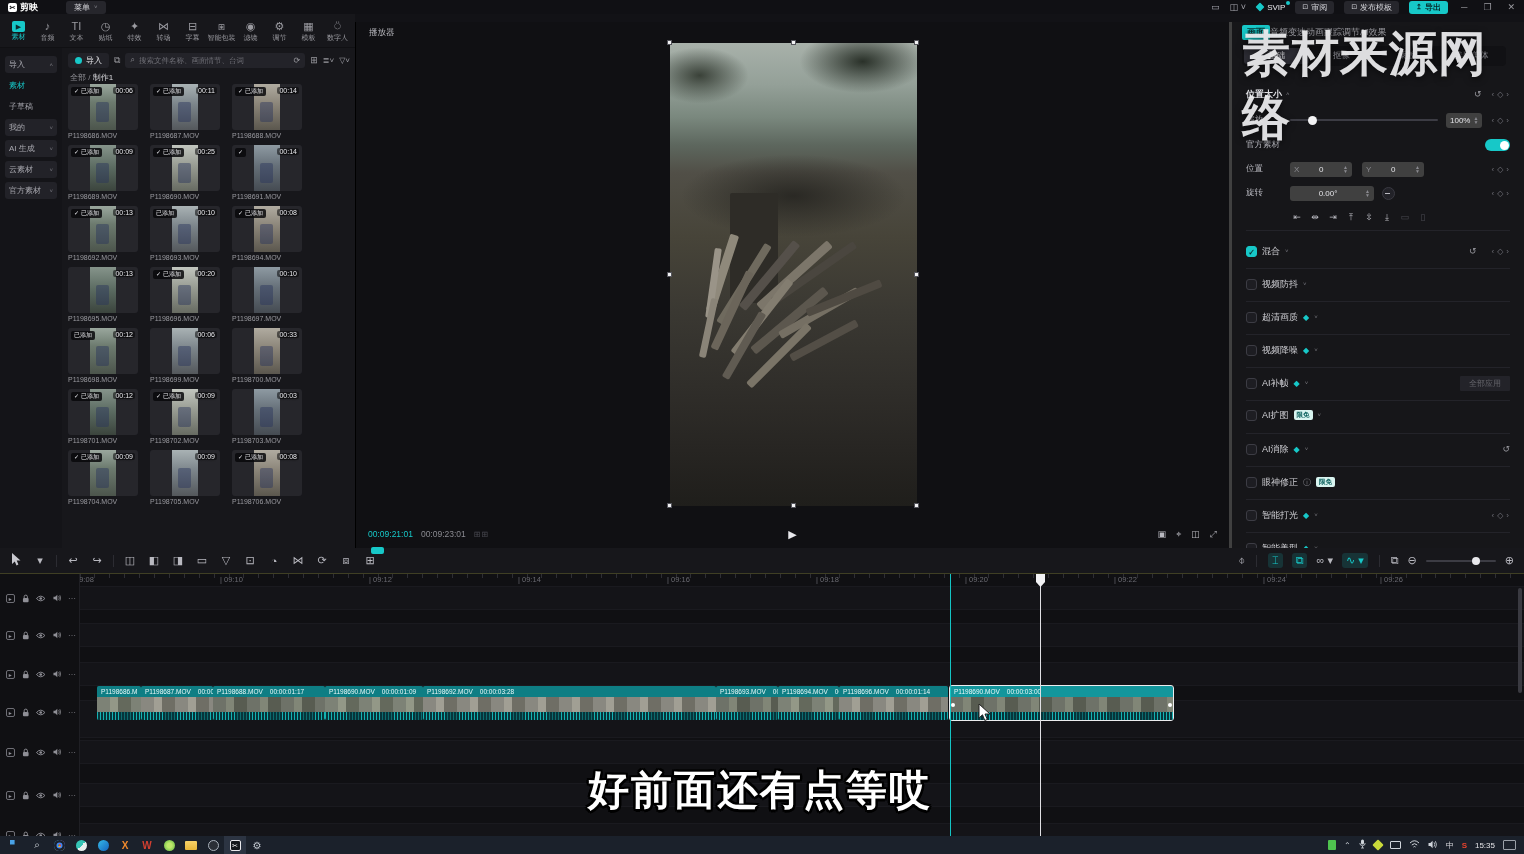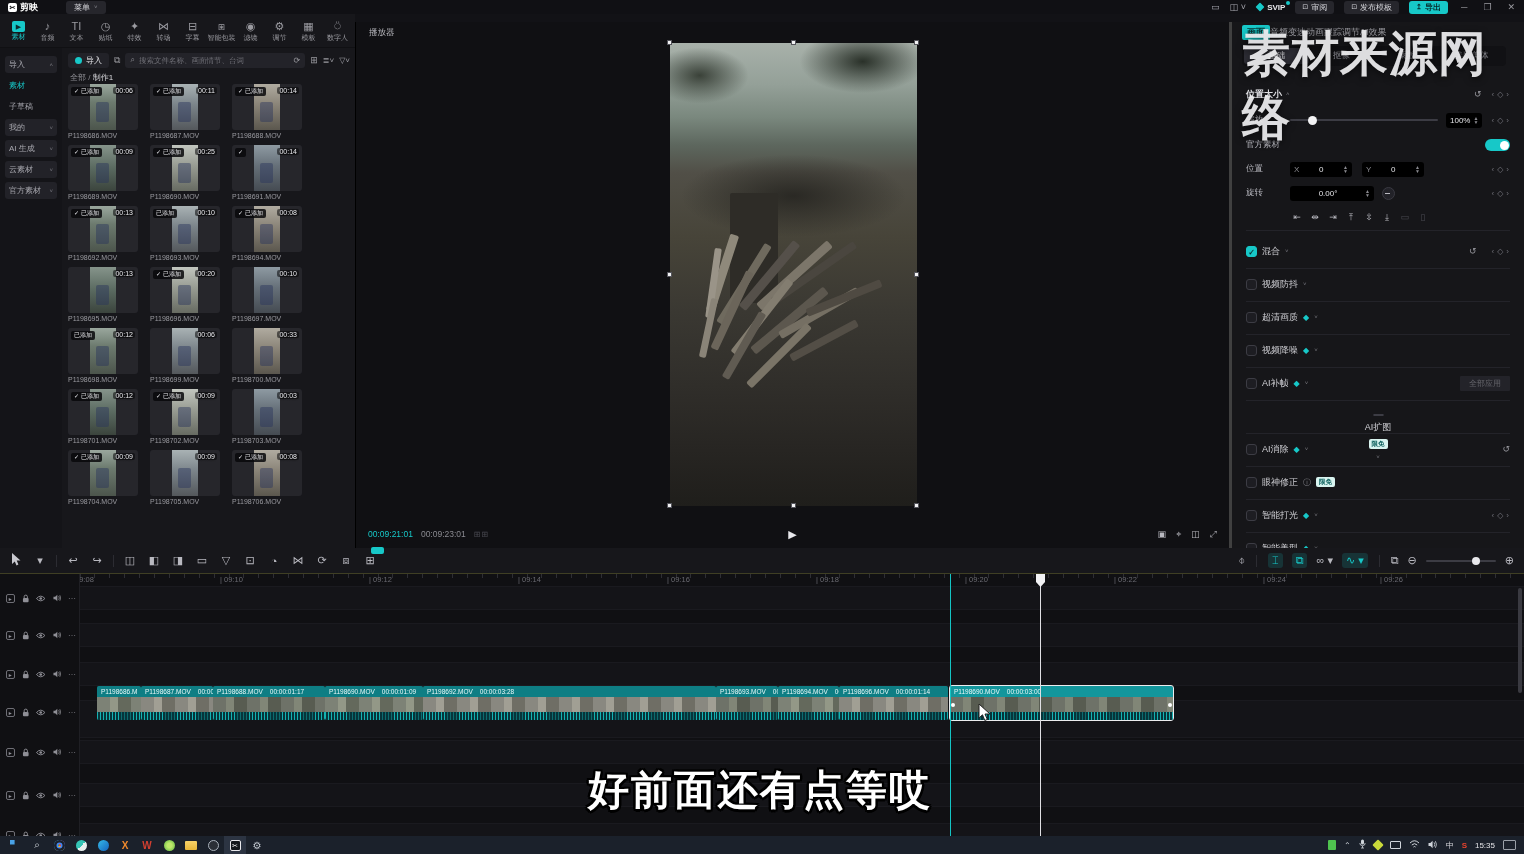--- a/index.html
+++ b/index.html
@@ -6,21 +6,21 @@
 html,body{width:1524px;height:854px;overflow:hidden;background:#121216;color:#c9c9cf;position:relative}
 
 
 #titlebar{position:absolute;left:0;top:0;width:1524px;height:14px;background:#101014;display:flex;align-items:center;font-size:8px;color:#cfcfd4;z-index:30}
 #titlebar .logo{margin-left:8px;font-weight:bold;color:#fff;font-size:9px;display:flex;align-items:center;gap:3px}
 #titlebar .logo .lg-ic{width:9px;height:9px;background:#fff;border-radius:2px;display:inline-block;color:#101014;font-size:7px;line-height:9px;text-align:center;font-weight:bold}
 #menu-btn{margin-left:28px;background:#26262c;border-radius:3px;padding:1px 8px;color:#cfcfd4;display:flex;gap:4px;align-items:center}
 #proj-title{position:absolute;left:0;right:0;text-align:center;color:#bdbdc3;font-size:8px;pointer-events:none}
 #tb-right{margin-left:auto;display:flex;align-items:center;gap:10px;margin-right:6px;z-index:2}
 #tb-right .tbi{color:#a8a8b0;font-size:9px}
-#svip{display:flex;align-items:center;gap:3px;font-weight:bold;color:#e8e8ec;position:relative}
+#svip{display:flex;align-items:center;gap:3px;font-weight:normal;color:#e8e8ec;position:relative}
 #svip .gem{width:8px;height:8px;background:#17c8c8;transform:rotate(45deg) scale(.8);border-radius:1px}
 #svip .dot{position:absolute;right:-5px;top:-2px;width:4px;height:4px;border-radius:50%;background:#17c8c8}
 .tb-btn{background:#26262c;border-radius:3px;padding:1px 7px;display:flex;align-items:center;gap:3px;color:#d5d5da}
 #export-btn{background:#17c8c8;color:#06282a;font-weight:bold}
 .winctl{color:#9a9aa0;font-size:9px;letter-spacing:0;padding:0 3px}
 
 
 #toolbar{position:absolute;left:0;top:14px;width:355px;height:34px;background:#17171b;display:flex;align-items:center;padding-left:4px;border-bottom:1px solid #101013}
 .tool-tab{width:29px;display:flex;flex-direction:column;align-items:center;gap:1px;color:#9a9aa0;font-size:7px;line-height:1}
 .tool-tab .ic{font-size:11px;height:13px;line-height:13px}
@@ -83,21 +83,21 @@
 #insp-subtabs{position:absolute;left:10px;top:24px;width:264px;height:20px;background:#111114;border-radius:4px;display:flex;align-items:center;padding:2px;font-size:8.5px;color:#8f8f96}
 .subtab{flex:1;text-align:center;padding:2px 0;border-radius:3px}
 .subtab.active{background:#2e2e36;color:#e8e8ec}
 .insp-row{position:absolute;left:14px;width:264px;height:20px;display:flex;align-items:center;font-size:8.5px;color:#c3c3c9}
 .row-label{width:44px;color:#b9b9c0}
 .kf{margin-left:auto;color:#6e6e76;font-size:8px;letter-spacing:1px;display:flex;gap:2px;align-items:center}
 .kf .dia{font-size:8px}
 .reset-ic{color:#9a9aa0;font-size:9px;margin-left:auto}
 .slider{position:relative;width:148px;height:2px;background:#3c3c44;border-radius:1px;margin-right:8px}
 .slider .knob{position:absolute;top:-3.5px;width:9px;height:9px;border-radius:50%;background:#f2f2f4}
-.valbox{background:#000000;border-radius:3px;height:15px;display:flex;align-items:center;padding:0 4px;gap:3px;color:#e2e2e6;font-size:8px}
+.valbox{background:#404040;border-radius:3px;height:15px;display:flex;align-items:center;padding:0 4px;gap:3px;color:#e2e2e6;font-size:8px}
 .stepper{display:flex;flex-direction:column;font-size:5px;color:#8a8a90;line-height:4px}
 .toggle{width:25px;height:12px;border-radius:6px;background:#17c8c8;position:relative;margin-left:auto}
 .toggle:after{content:"";position:absolute;right:1.5px;top:1.5px;width:9px;height:9px;border-radius:50%;background:#fff}
 .knob-rot{width:13px;height:13px;border-radius:50%;background:#222228;border:1px solid #3a3a42;position:relative;margin-left:8px}
 .knob-rot:after{content:"";position:absolute;left:2px;top:5.5px;width:5px;height:1px;background:#b9b9c0}
 #align-row .al{width:18px;text-align:center;color:#b9b9c0;font-size:9px}
 #align-row .al.dim{color:#4a4a52}
 .divider{position:absolute;left:14px;width:264px;height:1px;background:#232329}
 .sec-row{position:absolute;left:14px;width:264px;height:24px;display:flex;align-items:center;gap:5px;font-size:9px;color:#cfcfd4}
 .chk{width:11px;height:11px;border-radius:3px;border:1px solid #3c3c44;background:#1d1d22}
@@ -657,21 +657,21 @@
       </div>
       <div class="divider" style="top: 345px;"></div>
       <div class="sec-row" style="top: 349px;">
         <span class="chk"></span>
         <span>AI补帧</span>
         <span class="gem-ic">◆</span>
         <span class="sec-car">˅</span>
         <span class="apply-all">全部应用</span>
       </div>
       <div class="divider" style="top: 378px;"></div>
-      <div class="sec-row" style="top: 392px; flex-direction: column;">
+      <div class="sec-row" style="top: 381px;">
         <span class="chk"></span>
         <span>AI扩图</span>
         <span class="badge-free">限免</span>
         <span class="sec-car">˅</span>
       </div>
       <div class="divider" style="top: 411px;"></div>
       <div class="sec-row" style="top: 415px;">
         <span class="chk"></span>
         <span>AI消除</span>
         <span class="gem-ic">◆</span>

